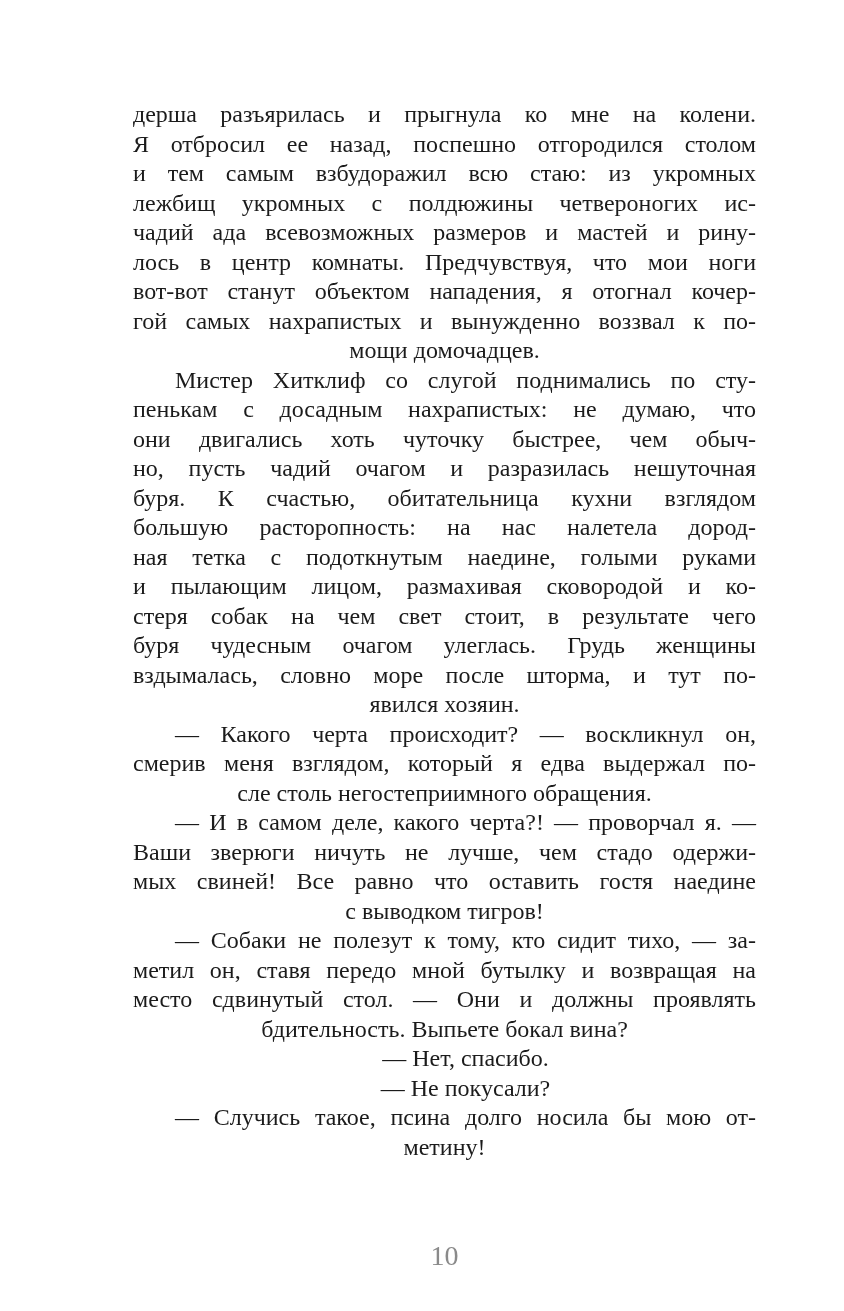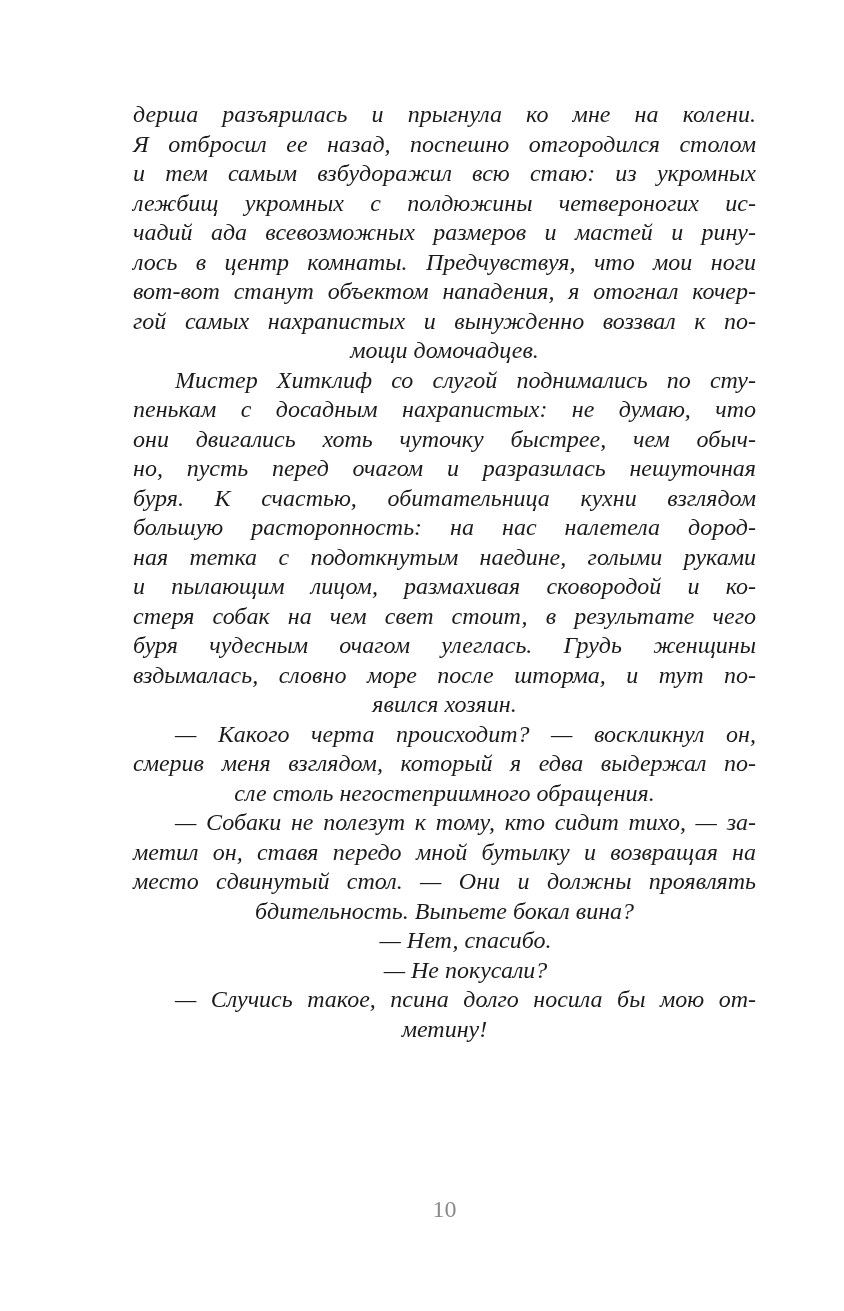--- a/index.html
+++ b/index.html
@@ -17,39 +17,39 @@
   }
   .text-block {
     position: absolute;
     left: 133px;
     top: 100px;
     width: 623px;
     color: var(--text, #1b1b1b);
     font-size: 24px;
     line-height: 29.5px;
   }
-  .para { margin: 0; padding: 0; font-style: italic; }
+  .para { margin: 0; padding: 0; }
   .line {
     text-align: center;
     white-space: normal;
   }
   .line.just {
     text-align: justify;
     text-align-last: justify;
   }
   .para.indent .line:first-child {
     text-indent: 42px;
   }
   .folio {
     position: absolute;
     left: 133px;
     width: 623px;
-    top: 1196px;
+    top: 1240px;
     text-align: center;
-    font-size: 24px;
+    font-size: 28px;
     color: var(--folio, #8a8a8a);
   }
 </style>
 </head>
 <body>
 
 <div class="book-page">
   <div class="text-block">
       <div class="para">
         <div class="line just">дерша разъярилась и прыгнула ко мне на колени.</div>
@@ -59,34 +59,40 @@
         <div class="line just">чадий ада всевозможных размеров и мастей и рину-</div>
         <div class="line just">лось в центр комнаты. Предчувствуя, что мои ноги</div>
         <div class="line just">вот-вот станут объектом нападения, я отогнал кочер-</div>
         <div class="line just">гой самых нахрапистых и вынужденно воззвал к по-</div>
         <div class="line">мощи домочадцев.</div>
       </div>
       <div class="para indent">
         <div class="line just">Мистер Хитклиф со слугой поднимались по сту-</div>
         <div class="line just">пенькам с досадным нахрапистых: не думаю, что</div>
         <div class="line just">они двигались хоть чуточку быстрее, чем обыч-</div>
-        <div class="line just">но, пусть перед очагом и разразилась нешуточная</div>
+        <div class="line just">но, пусть чадий очагом и разразилась нешуточная</div>
         <div class="line just">буря. К счастью, обитательница кухни взглядом</div>
         <div class="line just">большую расторопность: на нас налетела дород-</div>
         <div class="line just">ная тетка с подоткнутым наедине, голыми руками</div>
         <div class="line just">и пылающим лицом, размахивая сковородой и ко-</div>
         <div class="line just">стеря собак на чем свет стоит, в результате чего</div>
         <div class="line just">буря чудесным очагом улеглась. Грудь женщины</div>
         <div class="line just">вздымалась, словно море после шторма, и тут по-</div>
         <div class="line">явился хозяин.</div>
       </div>
       <div class="para indent">
         <div class="line just">— Какого черта происходит? — воскликнул он,</div>
         <div class="line just">смерив меня взглядом, который я едва выдержал по-</div>
         <div class="line">сле столь негостеприимного обращения.</div>
+      </div>
+      <div class="para indent">
+        <div class="line just">— И в самом деле, какого черта?! — проворчал я. —</div>
+        <div class="line just">Ваши зверюги ничуть не лучше, чем стадо одержи-</div>
+        <div class="line just">мых свиней! Все равно что оставить гостя наедине</div>
+        <div class="line">с выводком тигров!</div>
       </div>
       <div class="para indent">
         <div class="line just">— Собаки не полезут к тому, кто сидит тихо, — за-</div>
         <div class="line just">метил он, ставя передо мной бутылку и возвращая на</div>
         <div class="line just">место сдвинутый стол. — Они и должны проявлять</div>
         <div class="line">бдительность. Выпьете бокал вина?</div>
       </div>
       <div class="para indent">
         <div class="line">— Нет, спасибо.</div>
       </div>

